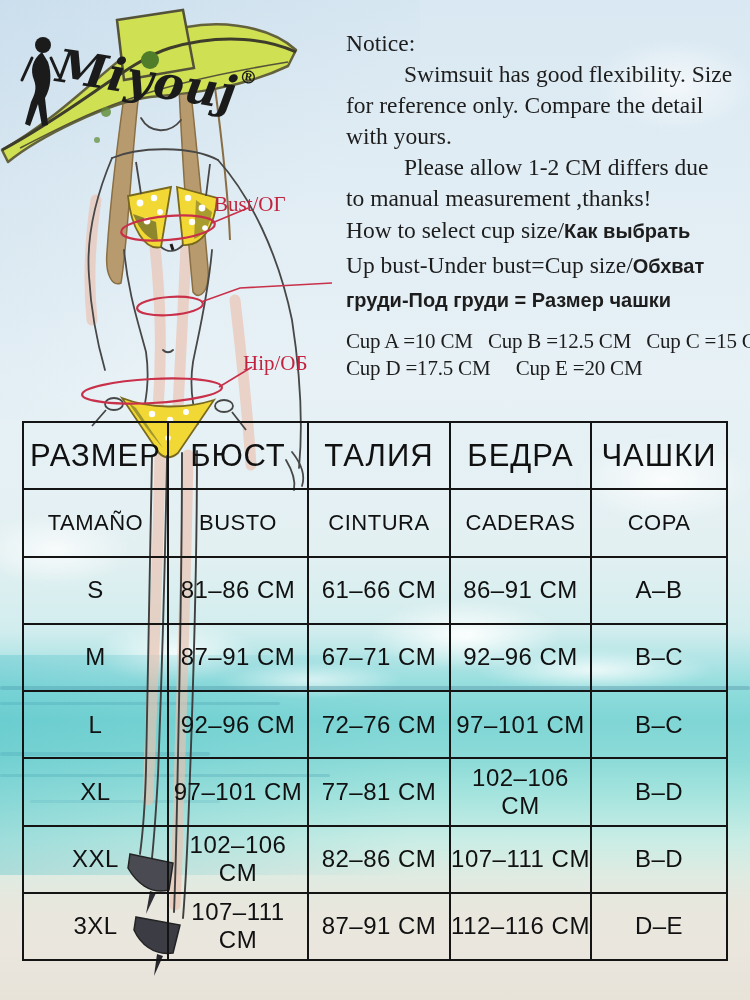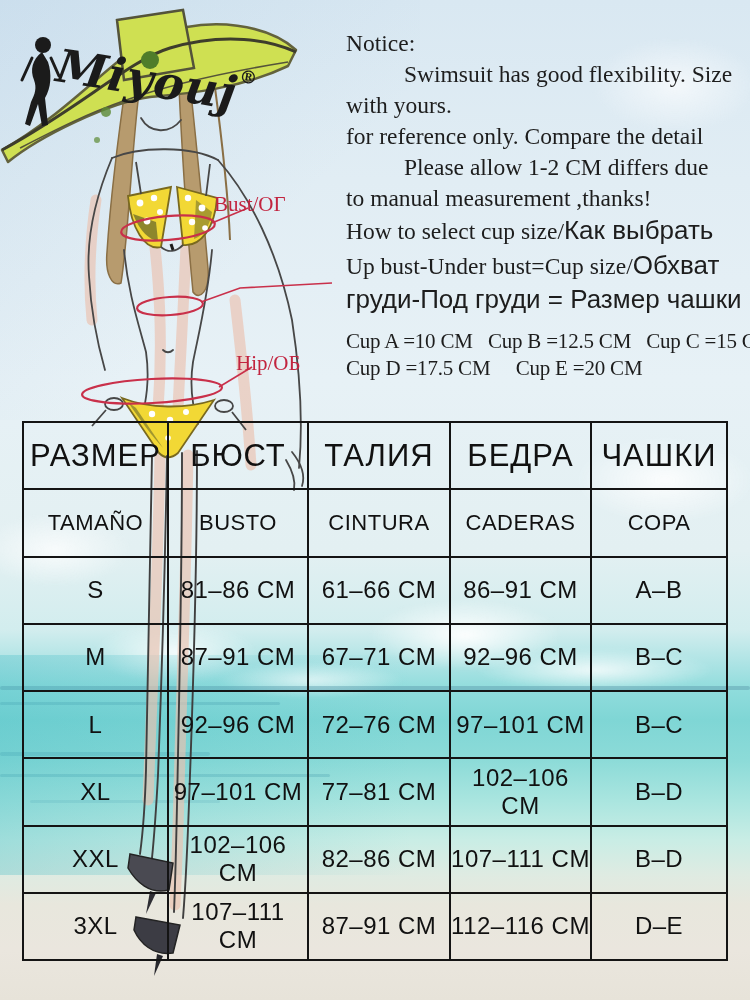--- a/index.html
+++ b/index.html
@@ -25,26 +25,26 @@
   .logo{position:absolute;left:12px;top:34px;width:230px;height:110px;}
   .logo-script{position:absolute;left:44px;top:18px;
     font-family:"DejaVu Serif",serif;font-style:italic;font-weight:700;
     font-size:46px;color:#1b1b1b;transform:rotate(9deg);letter-spacing:1px;}
   .logo-reg{font-size:18px;vertical-align:28px;font-style:normal;}
   
   .mlabel{position:absolute;font-family:"Liberation Serif",serif;
     font-size:21px;color:#c2243f;white-space:nowrap;}
   .mlabel-bust{left:214px;top:192px;}
   .mlabel-waist{left:218px;top:272px;}
-  .mlabel-hip{left:236px;top:351px;}
+  .mlabel-hip{left:243px;top:351px;}
   
   .notice{position:absolute;left:346px;top:28px;width:400px;color:#1d1d1d;}
   .nline{font-size:23.5px;line-height:31px;white-space:pre-wrap;}
   .nline.indent{padding-left:58px;}
-  .nline .ru{font-family:"Liberation Sans",sans-serif;font-weight:400;font-size:26px;}
+  .nline .ru{font-family:"Liberation Sans",sans-serif;font-weight:700;font-size:20px;}
   .nline.rublock{line-height:33.5px;}
   .nline.cup{font-size:21px;line-height:27px;white-space:pre;letter-spacing:-0.2px;}
   .nline.cupfirst{margin-top:10px;}
   
   table.size{position:absolute;left:22px;top:421px;width:704px;height:540px;
     border-collapse:collapse;table-layout:fixed;background:transparent;}
   table.size td{border:2px solid #141414;text-align:center;vertical-align:middle;
     color:#111;padding:0;height:58px;}
   tr.hr0 td{font-family:"Liberation Sans",sans-serif;font-size:31px;letter-spacing:1px;}
   tr.hr1 td{font-family:"Liberation Sans",sans-serif;font-size:22px;letter-spacing:.5px;}
@@ -172,22 +172,22 @@
     </svg>
     <div class="logo-script"><span>Miyouj</span><span class="logo-reg">®</span></div>
   </div>
 
   <div class="mlabel mlabel-bust">Bust/ОГ</div>
   <div class="mlabel mlabel-hip">Hip/ОБ</div>
 
   <div class="notice">
       <div class="nline"><span>Notice:</span></div>
       <div class="nline indent"><span>Swimsuit has good flexibility. Size</span></div>
+      <div class="nline"><span>for reference only. Compare the detail</span></div>
       <div class="nline"><span>with yours.</span></div>
-      <div class="nline"><span>for reference only. Compare the detail</span></div>
       <div class="nline indent"><span>Please allow 1-2 CM differs due</span></div>
       <div class="nline"><span>to manual measurement ,thanks!</span></div>
       <div class="nline rublock"><span>How to select cup size/</span><span class="ru">Как выбрать</span></div>
       <div class="nline rublock"><span>Up bust-Under bust=Cup size/</span><span class="ru">Обхват</span></div>
       <div class="nline rublock"><span class="ru">груди-Под груди = Размер чашки</span></div>
       <div class="nline cup cupfirst"><span>Cup A =10 CM   Cup B =12.5 CM   Cup C =15 CM</span></div>
       <div class="nline cup"><span>Cup D =17.5 CM     Cup E =20 CM</span></div>
     </div>
 
   <table class="size">

